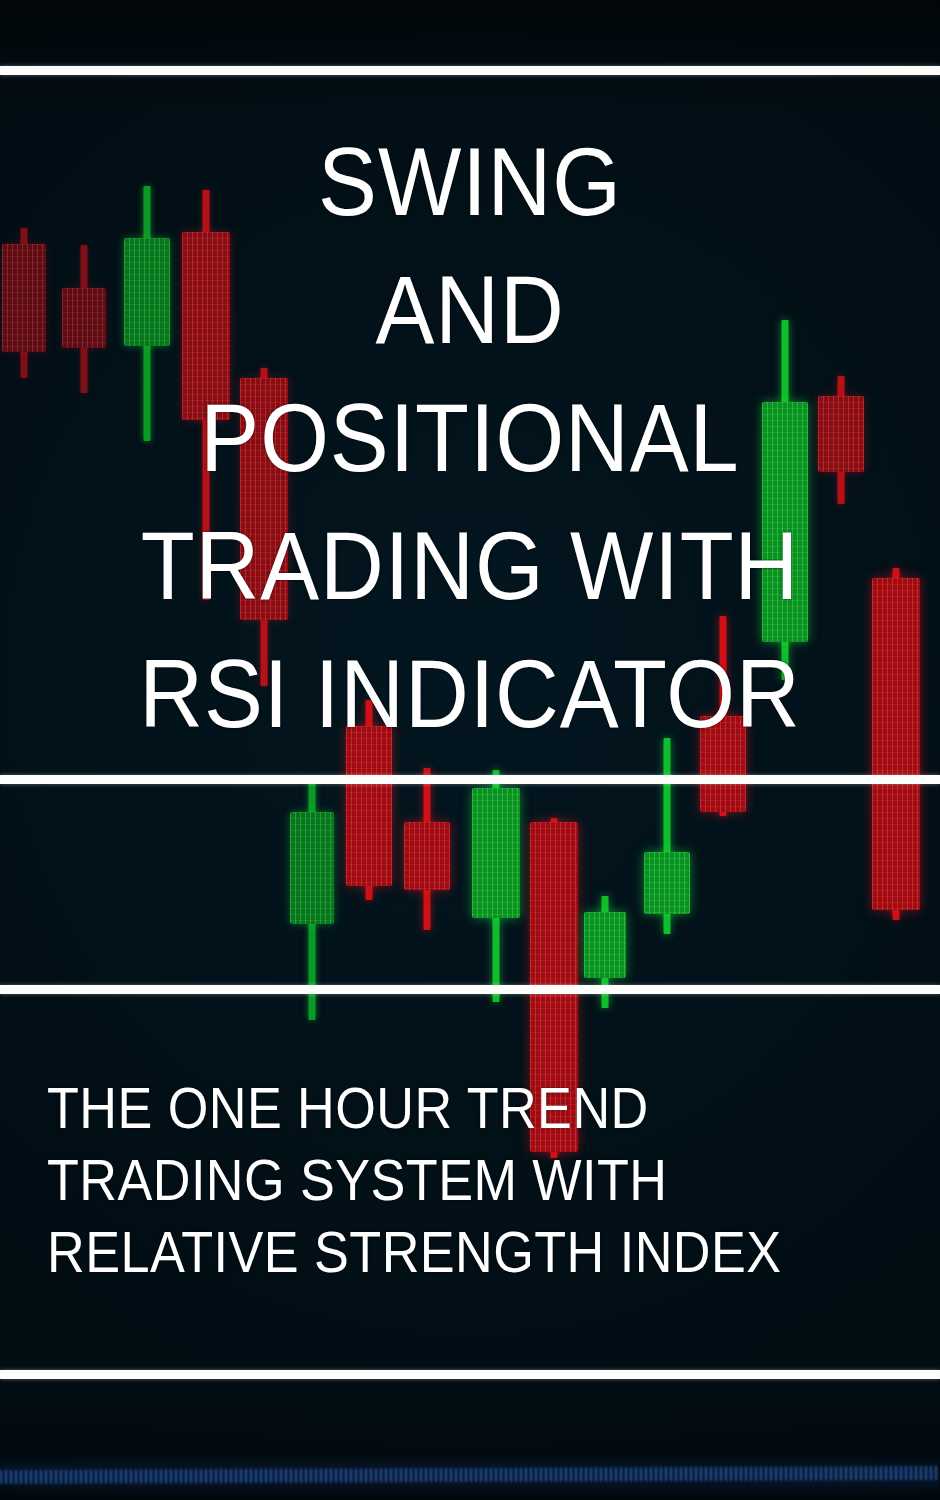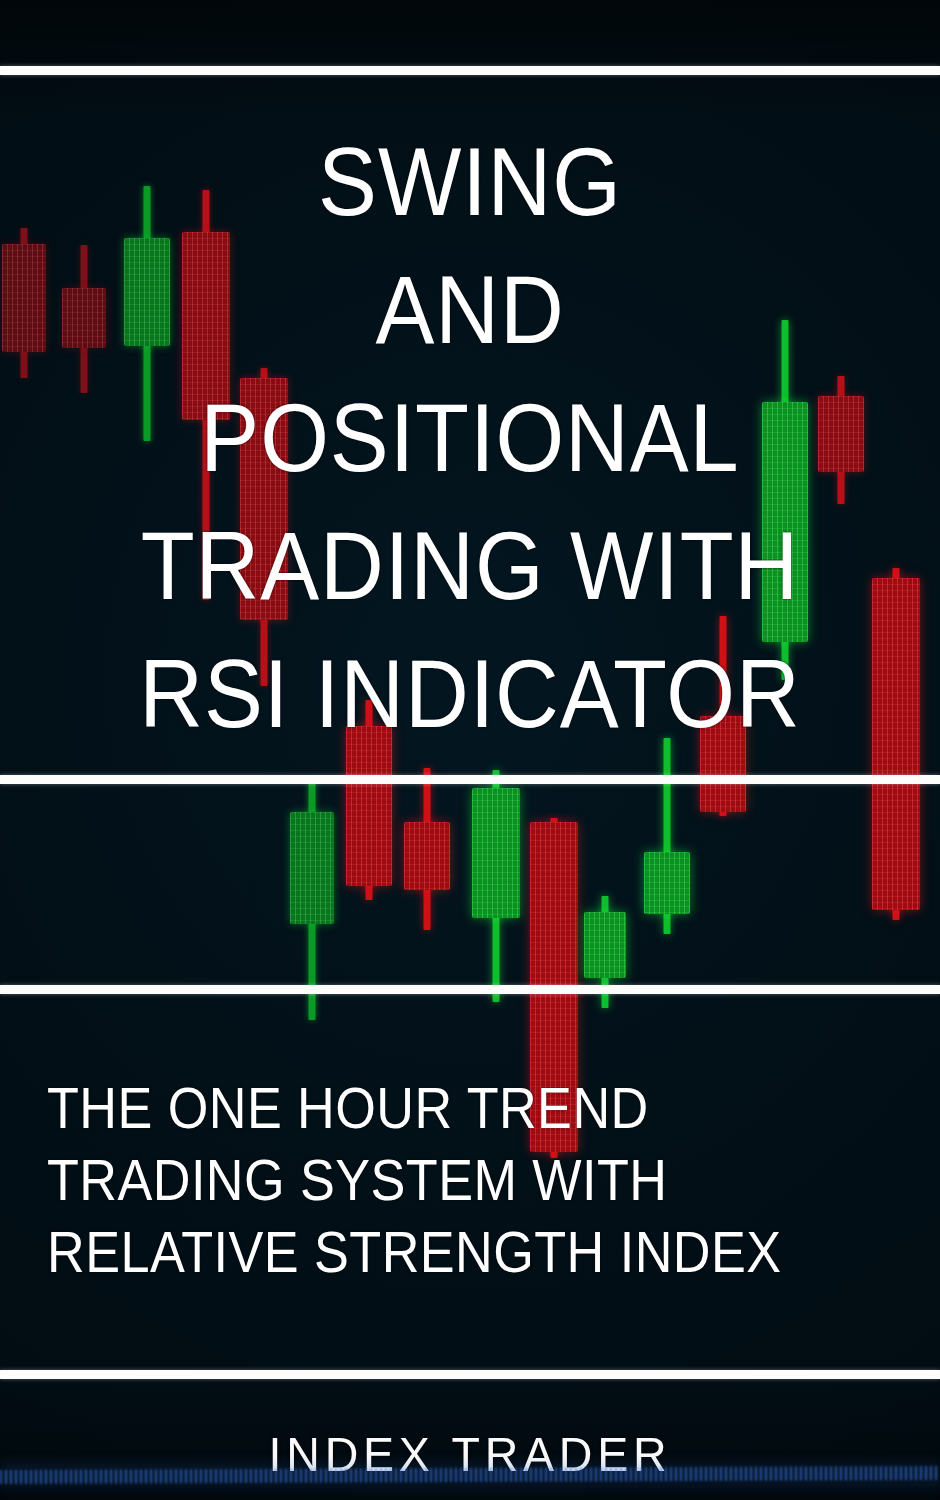--- a/index.html
+++ b/index.html
@@ -272,22 +272,19 @@
       <span class="title-line">TRADING WITH</span>
       <span class="title-line">RSI INDICATOR</span>
     </div>
 
     <div class="subtitle-block">
       <span class="subtitle-line">THE ONE HOUR TREND</span>
       <span class="subtitle-line">TRADING SYSTEM WITH</span>
       <span class="subtitle-line">RELATIVE STRENGTH INDEX</span>
     </div>
 
-    <div class="author-block">
-      <span class="author-name">INDEX TRADER</span>
-    </div>
 
   </div>
 
   <div class="blue-glow"></div>
   <div class="blue-line"></div>
 
 </div>
 
 </body></html>

